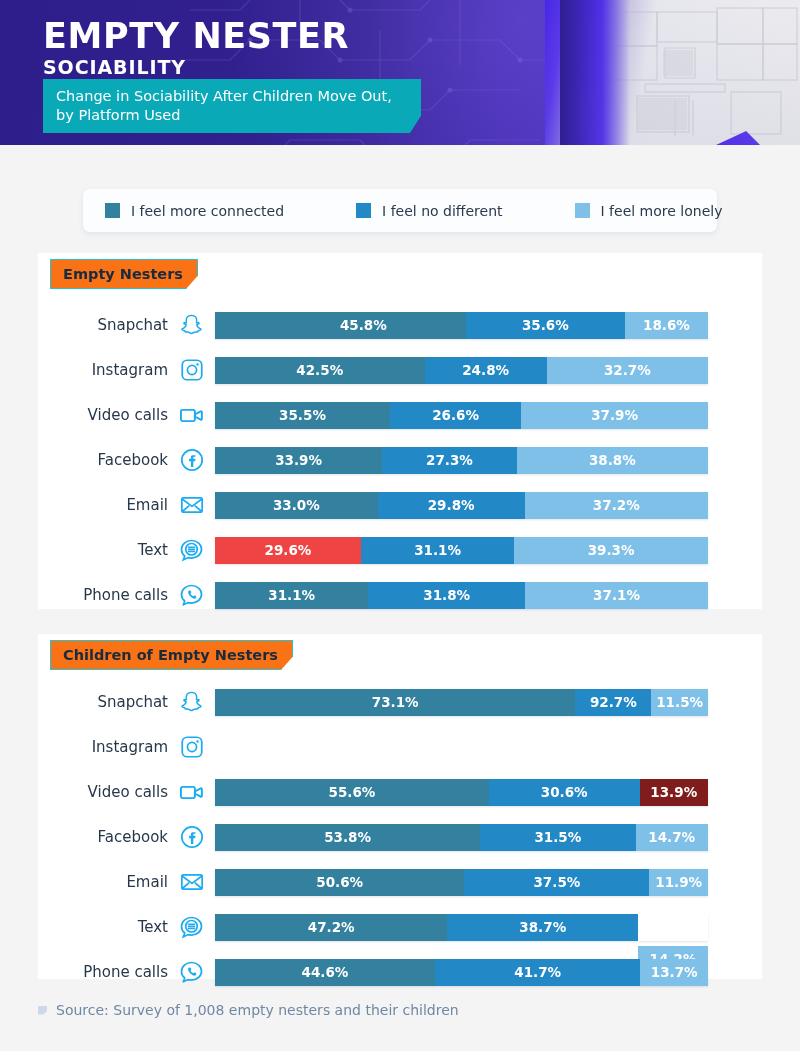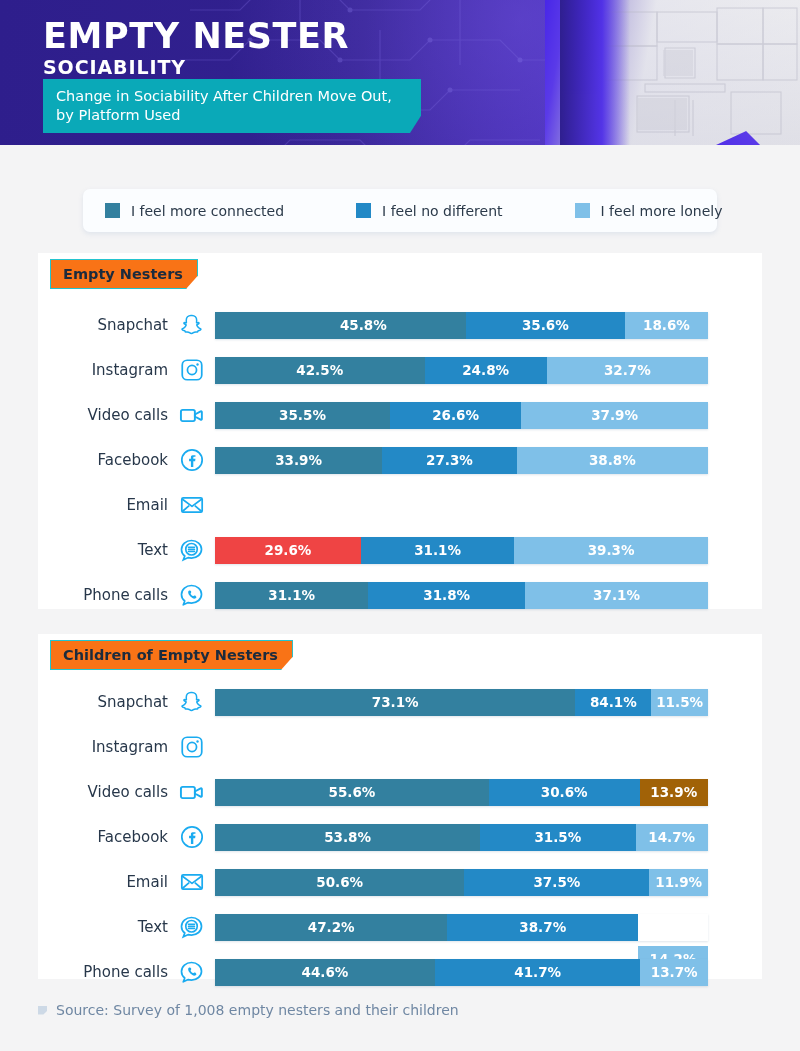--- a/index.html
+++ b/index.html
@@ -361,20 +361,25 @@
       </div>
       <div class="row">
         <div class="row-label">Email</div>
         <div class="row-icon">
           <svg width="26" height="26" viewBox="0 0 24 24" fill="none" stroke="#1aabf0" stroke-width="1.6" stroke-linejoin="round">
             <rect x="2.6" y="5.4" width="18.8" height="13.2" rx="1.3"></rect>
             <path d="M2.6 6.2L12 13.3l9.4-7.1"></path>
             <path d="M2.8 18.2l6.6-5.6M21.2 18.2l-6.6-5.6"></path>
           </svg>
         </div>
+        <div class="bar">
+          <div class="seg" style="background: rgb(51, 128, 159); width: 162.69px;">33.0%</div>
+          <div class="seg" style="background: rgb(35, 137, 198); width: 146.914px;">29.8%</div>
+          <div class="seg" style="background: rgb(127, 192, 232); width: 183.396px;">37.2%</div>
+        </div>
       </div>
       <div class="row">
         <div class="row-label">Text</div>
         <div class="row-icon">
           <svg width="27" height="27" viewBox="0 0 24 24" fill="none" stroke="#1aabf0" stroke-width="1.5" stroke-linecap="round">
             <path d="M12 3.1c5 0 8.9 3.4 8.9 7.8s-4 7.8-8.9 7.8c-1 0-2-.1-2.9-.4l-4.4 2 1.3-3.4c-1.8-1.4-2.9-3.5-2.9-5.9 0-4.4 4-7.9 8.9-7.9z"></path>
             <circle cx="12" cy="10.9" r="5.1"></circle>
             <path d="M9.4 9.1h5.2M9.4 10.9h5.2M9.4 12.7h5.2"></path>
           </svg>
         </div>
@@ -406,21 +411,21 @@
   <div class="rows" id="rows-2">
       <div class="row">
         <div class="row-label">Snapchat</div>
         <div class="row-icon">
           <svg width="26" height="26" viewBox="0 0 24 24" fill="none" stroke="#1aabf0" stroke-width="1.4" stroke-linecap="round" stroke-linejoin="round">
             <path d="M12 3.2c2.6 0 4.3 1.9 4.3 4.4 0 .9-.1 1.7-.1 2.3.4.2.9.1 1.3-.1.5-.2 1 .1 1 .6 0 .6-.8.9-1.4 1.1-.4.2-.7.3-.7.6 0 .6 1.7 3 3.4 3.4.4.1.5.5.3.8-.4.6-1.6.9-2.5 1-.2.4-.2.9-.5 1.1-.3.2-.9 0-1.6 0-.9 0-1.6.1-2.2.6-.5.4-1 .8-1.8.8s-1.3-.4-1.8-.8c-.6-.5-1.3-.6-2.2-.6-.7 0-1.3.2-1.6 0-.3-.2-.3-.7-.5-1.1-.9-.1-2.1-.4-2.5-1-.2-.3-.1-.7.3-.8 1.7-.4 3.4-2.8 3.4-3.4 0-.3-.3-.4-.7-.6-.6-.2-1.4-.5-1.4-1.1 0-.5.5-.8 1-.6.4.2.9.3 1.3.1 0-.6-.1-1.4-.1-2.3 0-2.5 1.7-4.4 4.3-4.4z"></path>
           </svg>
         </div>
         <div class="bar">
           <div class="seg" style="background: rgb(51, 128, 159); width: 360.383px;">73.1%</div>
-          <div class="seg" style="background: rgb(35, 137, 198); width: 75.922px;">84.1%</div>
+          <div class="seg" style="background: rgb(35, 137, 198); width: 75.922px;">92.7%</div>
           <div class="seg" style="background: rgb(127, 192, 232); width: 56.695px;">11.5%</div>
         </div>
       </div>
       <div class="row">
         <div class="row-label">Instagram</div>
         <div class="row-icon">
           <svg width="26" height="26" viewBox="0 0 24 24" fill="none" stroke="#1aabf0" stroke-width="1.6">
             <rect x="3" y="3" width="18" height="18" rx="4.5"></rect>
             <circle cx="12" cy="12" r="4.2"></circle>
             <circle cx="17.1" cy="6.9" r="1.1" fill="#1aabf0" stroke="none"></circle>
@@ -431,21 +436,21 @@
         <div class="row-label">Video calls</div>
         <div class="row-icon">
           <svg width="27" height="27" viewBox="0 0 24 24" fill="none" stroke="#1aabf0" stroke-width="1.7" stroke-linejoin="round">
             <rect x="2.6" y="7" width="12.4" height="10" rx="1.6"></rect>
             <path d="M15 11.1l5.1-2.8c.5-.3 1.1.1 1.1.6v6.2c0 .6-.6.9-1.1.6L15 12.9z"></path>
           </svg>
         </div>
         <div class="bar">
           <div class="seg" style="background: rgb(51, 128, 159); width: 273.834px;">55.6%</div>
           <div class="seg" style="background: rgb(35, 137, 198); width: 150.707px;">30.6%</div>
-          <div class="seg" style="background: #a16207; width: 68.4585px;">13.9%</div>
+          <div class="seg" style="background: #7f1d1d; width: 68.4585px;">13.9%</div>
         </div>
       </div>
       <div class="row">
         <div class="row-label">Facebook</div>
         <div class="row-icon">
           <svg width="26" height="26" viewBox="0 0 24 24" fill="none" stroke="#1aabf0" stroke-width="1.6">
             <circle cx="12" cy="12" r="9.4"></circle>
             <path d="M13.9 7.6h-1.3c-1 0-1.6.7-1.6 1.7v1.6H9.3v2.2H11v5.3h2.2v-5.3h1.7l.3-2.2h-2V9.7c0-.4.2-.6.6-.6h1.4V7.6z" fill="#1aabf0" stroke="none"></path>
           </svg>
         </div>

